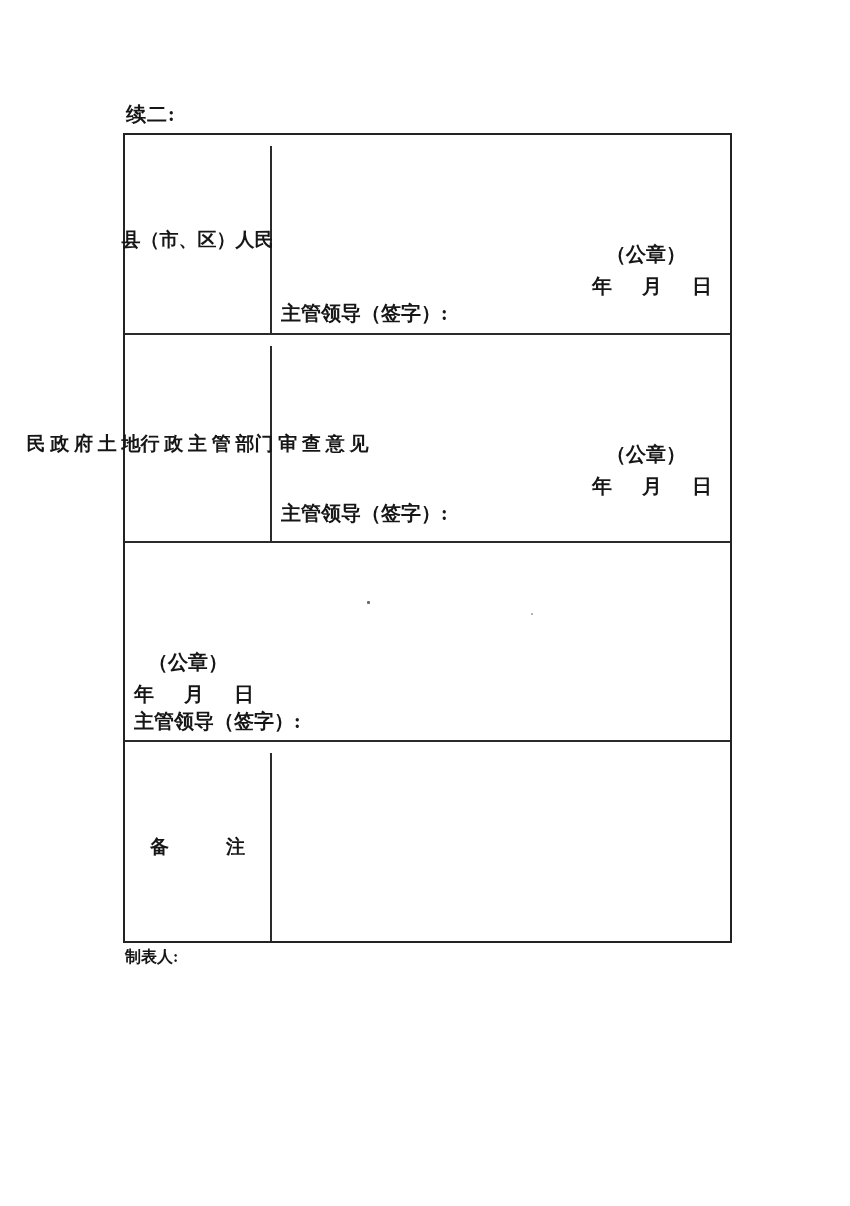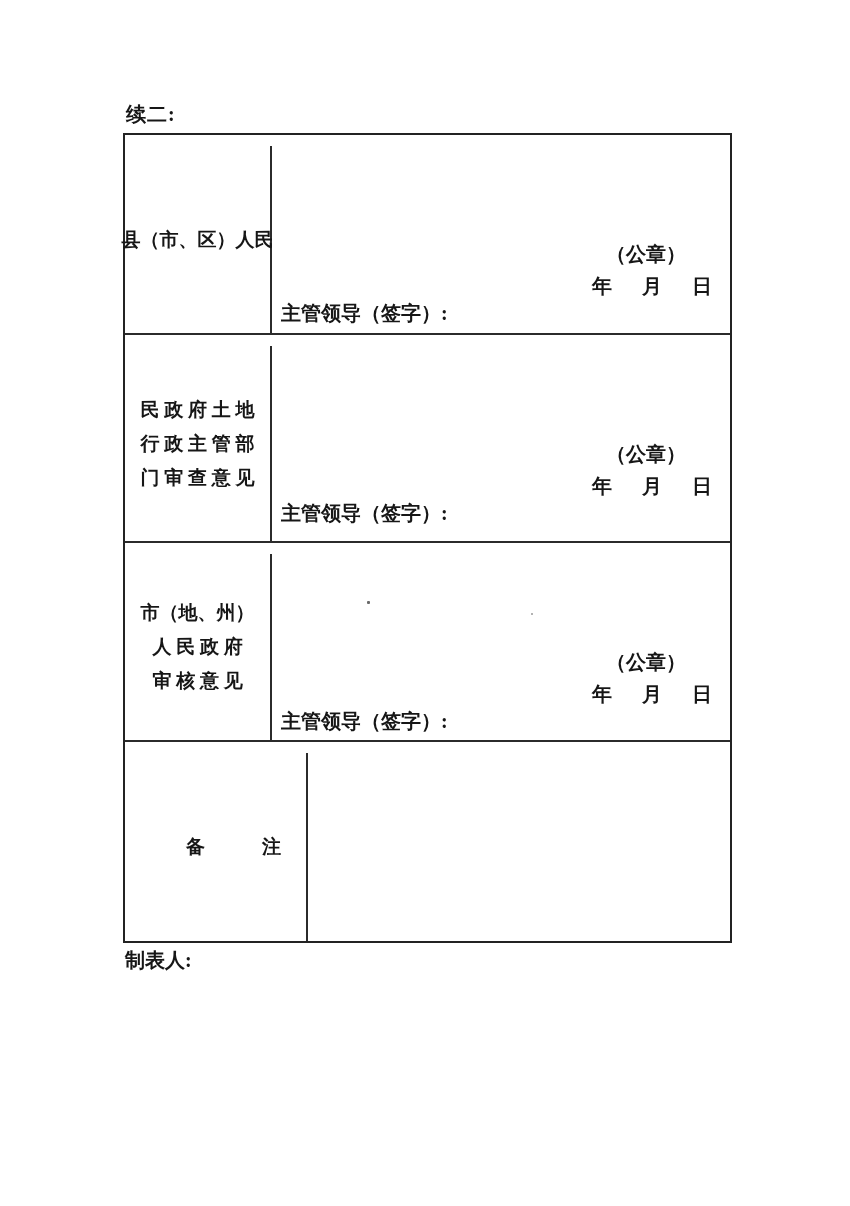--- a/index.html
+++ b/index.html
@@ -33,25 +33,25 @@
     border: 2px solid #232323;
     background: #ffffff;
     display: grid;
     grid-template-rows: 200px 208px 199px auto;
   }
   .trow {
     display: grid;
     grid-template-columns: 147px 1fr;
     border-bottom: 2px solid #2b2b2b;
   }
-  .trow:last-child { border-bottom: none; padding-left: 36px; }
+  .trow:last-child { border-bottom: none; }
   .cell-label {
     border-right: 2px solid #2b2b2b;
     display: flex;
-    flex-direction: column;
+    flex-direction: row;
     justify-content: center;
     align-items: center;
     text-align: center;
     font-size: 19px;
     font-weight: 600;
     line-height: 34px;
     margin-top: 11px;
   }
   .cell-label .lline { white-space: pre; }
   .cell-content {
@@ -76,21 +76,21 @@
     position: absolute;
     top: 138px;
     right: 18px;
     display: flex;
     column-gap: 30px;
   }
   .page-footer {
     position: absolute;
     left: 125px;
     top: 947px;
-    font-size: 20px;
+    font-size: 16px;
     font-weight: 600;
     white-space: pre;
   }
   .speck {
     position: absolute;
     width: 3px;
     height: 3px;
     background: #6a6a6a;
     border-radius: 1px;
   }
@@ -132,25 +132,20 @@
         <div class="sig">主管领导（签字）:</div>
         <div class="date">
           <span>年</span>
           <span>月</span>
           <span>日</span>
         </div>
       </div>
     </div>
 
     <div class="trow">
-      <div class="cell-label">
-        <div class="lline">市（地、州）</div>
-        <div class="lline">人 民 政 府</div>
-        <div class="lline">审 核 意 见</div>
-      </div>
       <div class="cell-content">
         <div class="seal">（公章）</div>
         <div class="sig">主管领导（签字）:</div>
         <div class="date">
           <span>年</span>
           <span>月</span>
           <span>日</span>
         </div>
       </div>
     </div>

